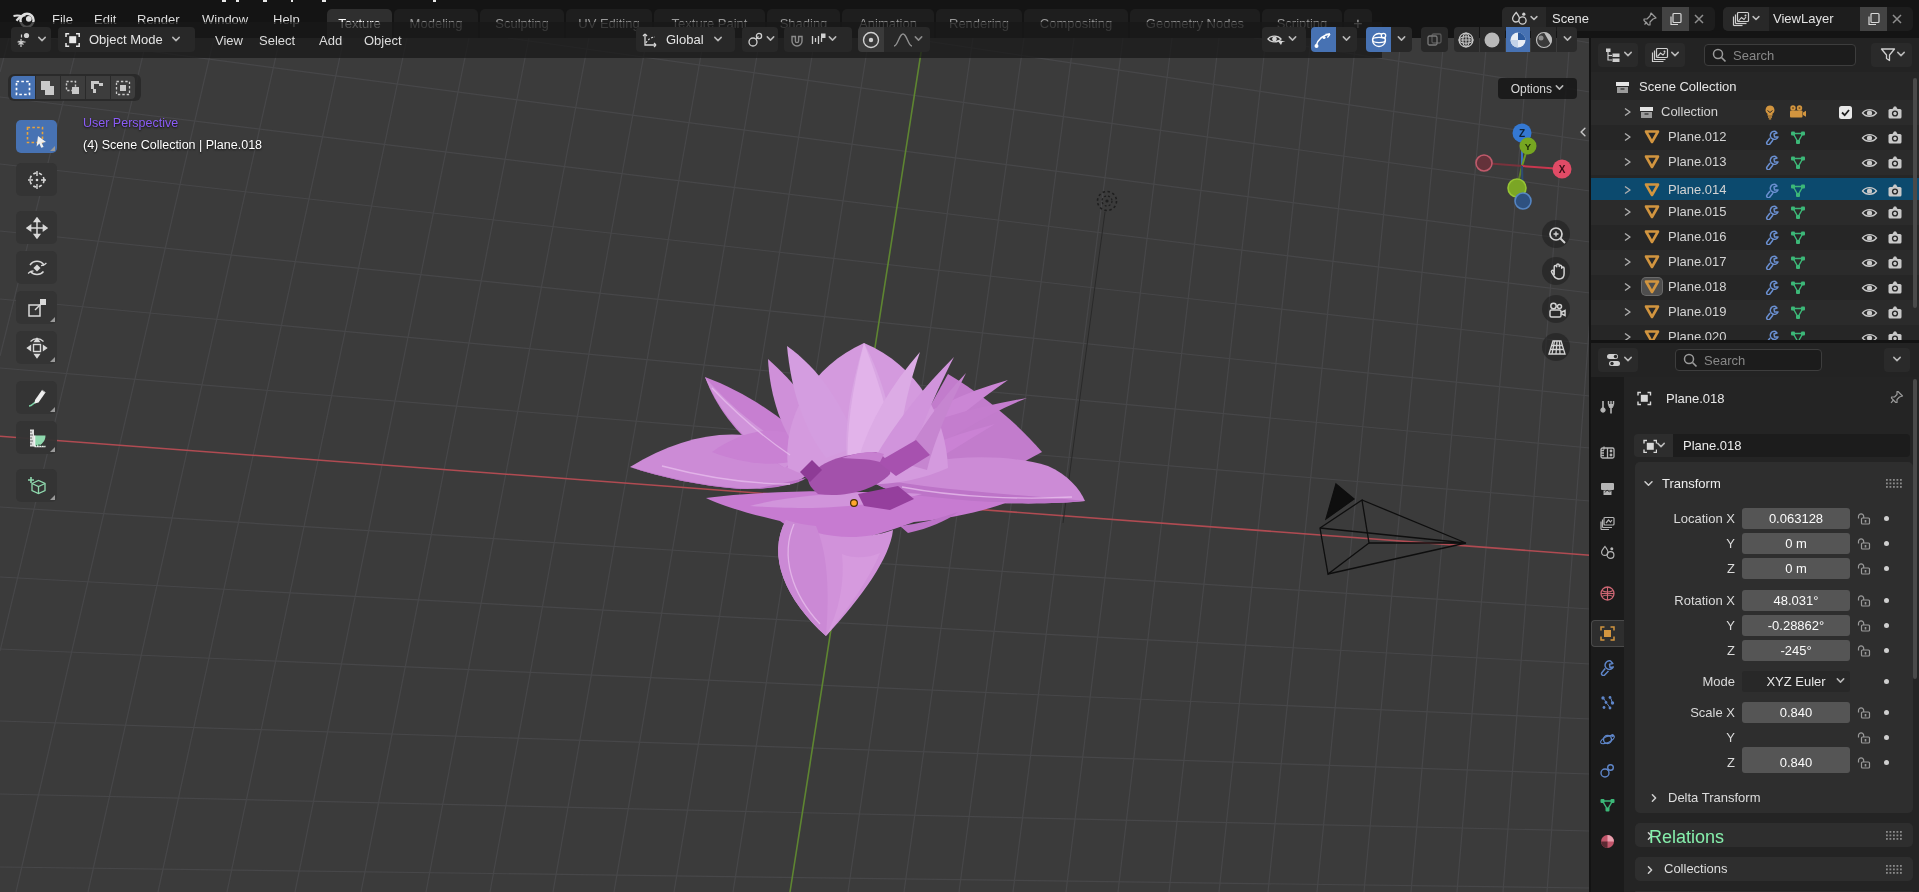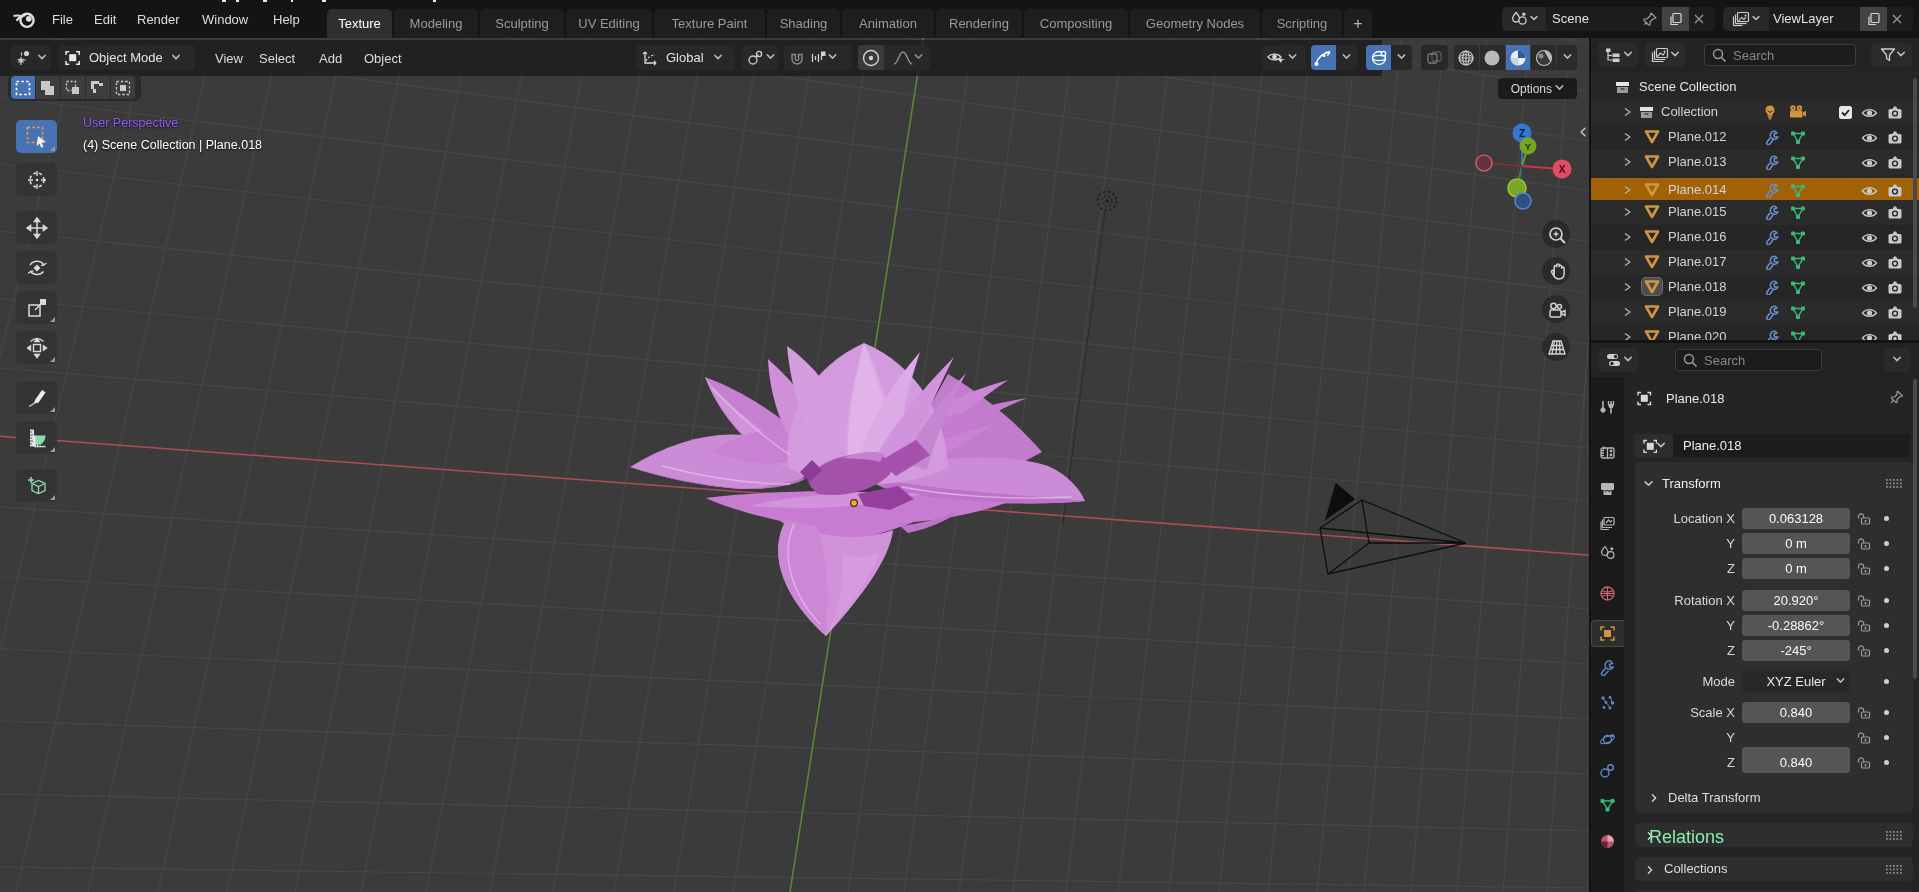--- a/index.html
+++ b/index.html
@@ -3,21 +3,21 @@
 html,body { width:1919px; height:892px; overflow:hidden; background:#101010; font-family:"Liberation Sans",sans-serif; }
 #stage { position:relative; width:1919px; height:892px; }
 .abs { position:absolute; }
 #topbar { left:0; top:0; width:1919px; height:38px; background:#141414; }
 #topbar .menu { position:absolute; top:12px; font-size:13px; color:#dddddd;margin-left:7px; }
 .tab { position:absolute; top:9px; height:29px; line-height:29px; font-size:13px; color:#9a9a9a; text-align:center; background:#1e1e1e; border-radius:5px 5px 0 0; }
 .tab.active { background:#2f2f2f; color:#ffffff; }
 .swidget { position:absolute; top:7px; height:24px; background:#1d1d1d; border-radius:5px; }
 .swidget .seg-icon { position:absolute; left:0; top:0; height:24px; background:#282828; border-radius:5px 0 0 5px; display:flex; align-items:center; justify-content:center; }
 .swidget .txt { position:absolute; left:50px; top:4px; color:#e3e3e3; font-size:13px; }
-#vpheader { left:0; top:40px; width:1382px; height:36px; background:rgba(24,24,24,0.74); }
+#vpheader { left:0; top:22px; width:1382px; height:36px; background:rgba(24,24,24,0.74); }
 .hbtn { position:absolute; top:5px; height:25px; background:#282828; border-radius:4px; display:flex; align-items:center; justify-content:center; color:#e4e4e4; font-size:13px; }
 .hmenu { position:absolute; top:11px; font-size:13px; color:#dcdcdc; }
 #outliner { left:1591px; top:38px; width:328px; height:302px; background:#262626; overflow:hidden; }
 #outliner-header { position:absolute; left:0; top:0; width:328px; height:34px; background:#232323; }
 .orow { position:absolute; left:0; width:328px; height:25px; }
 .orow .lbl { position:absolute; top:4px; font-size:13px; color:#d3d3d3; }
 #props { left:1591px; top:343px; width:328px; height:549px; background:#242424; overflow:hidden; }
 #props-header { position:absolute; left:0; top:0; width:328px; height:34px; background:#232323; }
 #tabstrip { position:absolute; left:0; top:34px; width:33px; height:515px; background:#1b1b1b; }
 .pnl { position:absolute; left:44px; width:278px; background:#2e2e2e; border-radius:5px; }
@@ -784,21 +784,21 @@
           <svg width="16" height="15" viewBox="0 0 16 15">
             <g fill="#c9c9c9">
               <rect x="1.5" y="4" width="13" height="9.5" rx="1.5"></rect>
               <path d="M5.5 4 L7 1.5 h2 L10.5 4 Z"></path>
             </g>
             <circle cx="8" cy="8.5" r="3.1" fill="#262626"></circle>
             <circle cx="8" cy="8.5" r="1.7" fill="#c9c9c9"></circle>
           </svg>
         </div>
       </div>
-      <div class="orow" style="top:140px;background:#a16207">
+      <div class="orow" style="top:140px;background:#0c4a6e">
         <div class="abs" style="left:30px;top:6px">
           <svg width="12" height="12" viewBox="0 0 12 12">
             <path d="M4 2.5 L9 6 L4 9.5" fill="none" stroke="#b0b0b0" stroke-width="1.4" stroke-linejoin="round"></path>
           </svg>
         </div>
         <div class="abs" style="left:53px;top:4px;padding:1px 2px;margin:-1px -2px">
           <svg width="16" height="15" viewBox="0 0 16 15">
             <path d="M2 2.5 H14 L8 13 Z" fill="none" stroke="#d2953f" stroke-width="2.6" stroke-linejoin="round"></path>
           </svg>
         </div>
@@ -1346,21 +1346,21 @@
         <svg width="14" height="14" viewBox="0 0 14 14">
           <g fill="none" stroke="#9a9a9a" stroke-width="1.2">
             <rect x="4.5" y="6" width="8" height="6" rx="1"></rect>
             <path d="M1.5 6.5 V4.5 a2.6 2.6 0 0 1 5.2 0 V6"></path>
           </g>
           <rect x="7.7" y="8" width="1.6" height="2.5" fill="#9a9a9a"></rect>
         </svg>
       </div>
       <div class="pdot" style="top:223px"></div>
       <div class="plabel" style="left:0px;top:250px;width:144px">Rotation X</div>
-      <div class="pfield" style="top:247px">20.920°</div>
+      <div class="pfield" style="top:247px">48.031°</div>
       <div class="abs" style="left:266px;top:251px">
         <svg width="14" height="14" viewBox="0 0 14 14">
           <g fill="none" stroke="#9a9a9a" stroke-width="1.2">
             <rect x="4.5" y="6" width="8" height="6" rx="1"></rect>
             <path d="M1.5 6.5 V4.5 a2.6 2.6 0 0 1 5.2 0 V6"></path>
           </g>
           <rect x="7.7" y="8" width="1.6" height="2.5" fill="#9a9a9a"></rect>
         </svg>
       </div>
       <div class="pdot" style="top:255px"></div>

